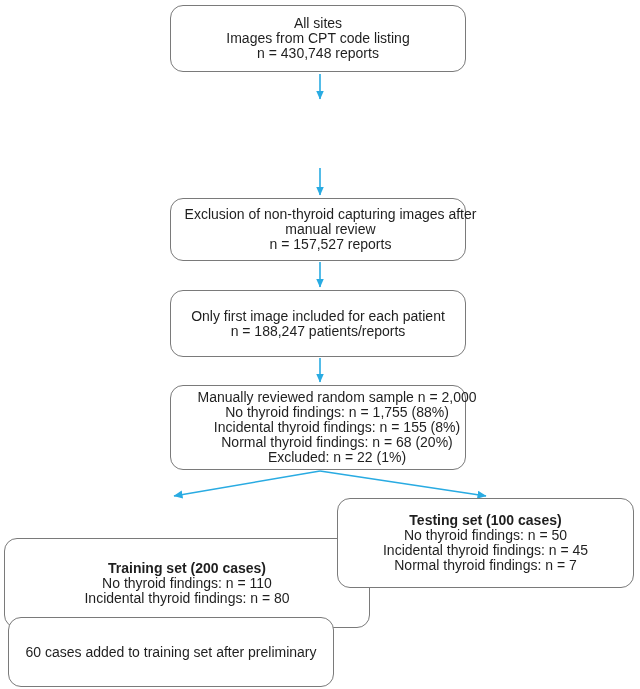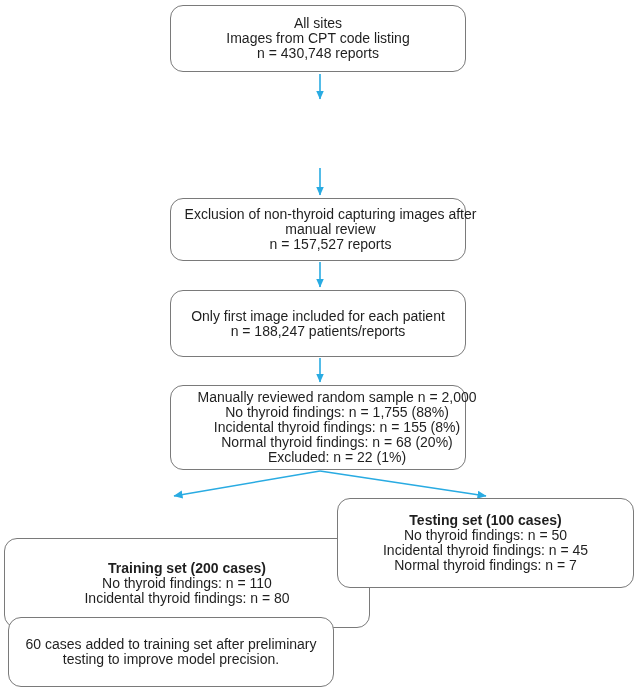--- a/index.html
+++ b/index.html
@@ -106,16 +106,15 @@
 
   <div class="box" id="box-testing">
     <div class="line bold">Testing set (100 cases)</div>
     <div class="line">No thyroid findings: n = 50</div>
     <div class="line">Incidental thyroid findings: n = 45</div>
     <div class="line">Normal thyroid findings: n = 7</div>
   </div>
 
   <div class="box" id="box-added-cases">
     <div class="line">60 cases added to training set after preliminary</div>
-    <div class="line">testing to improve model precision.</div>
   </div>
 
 </div>
 
 </body></html>

